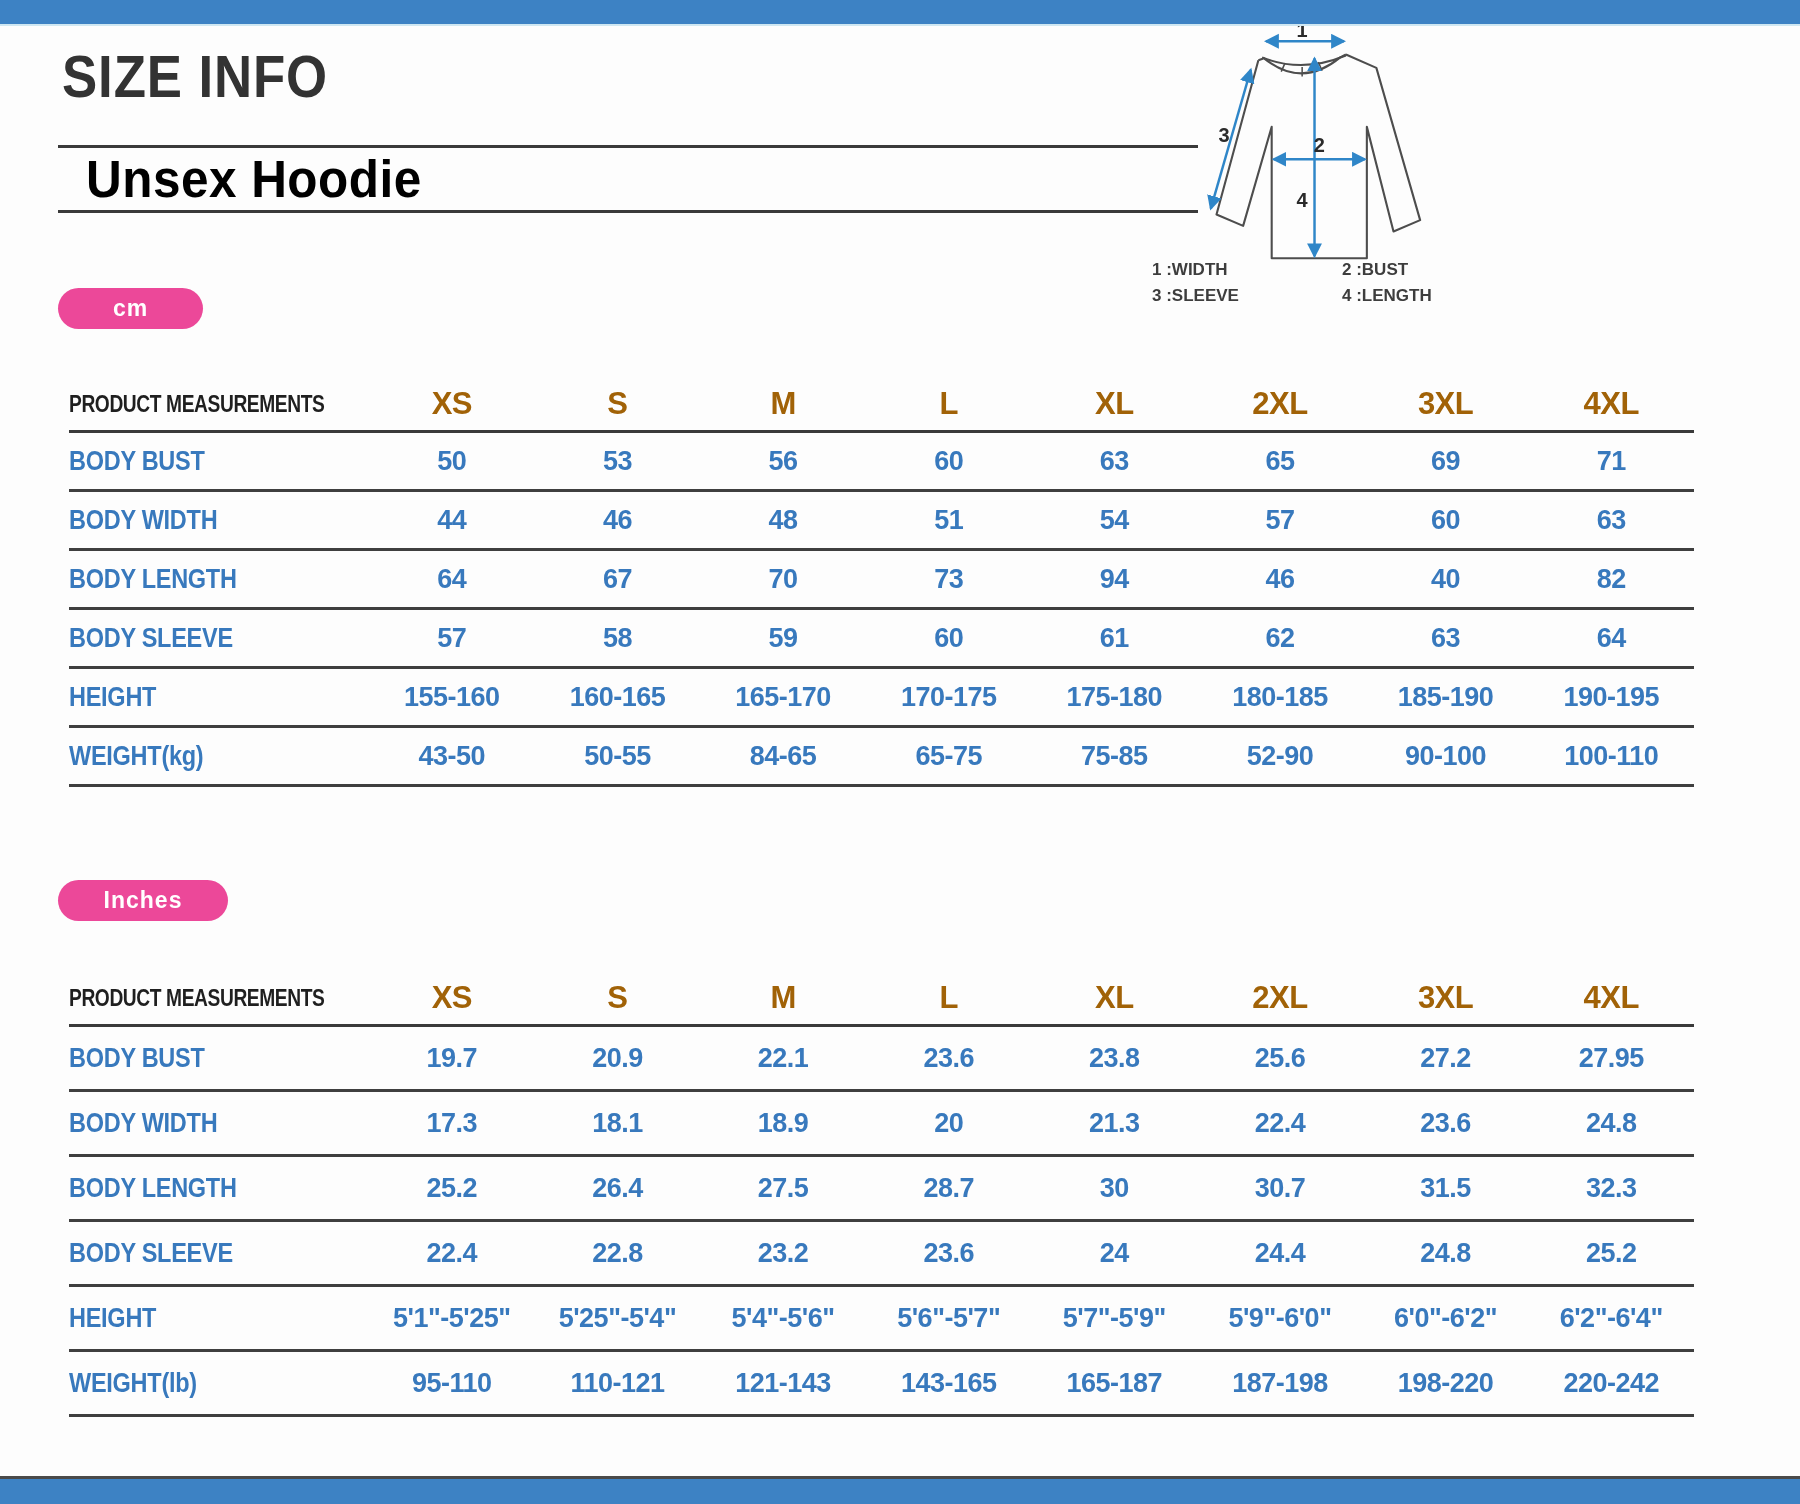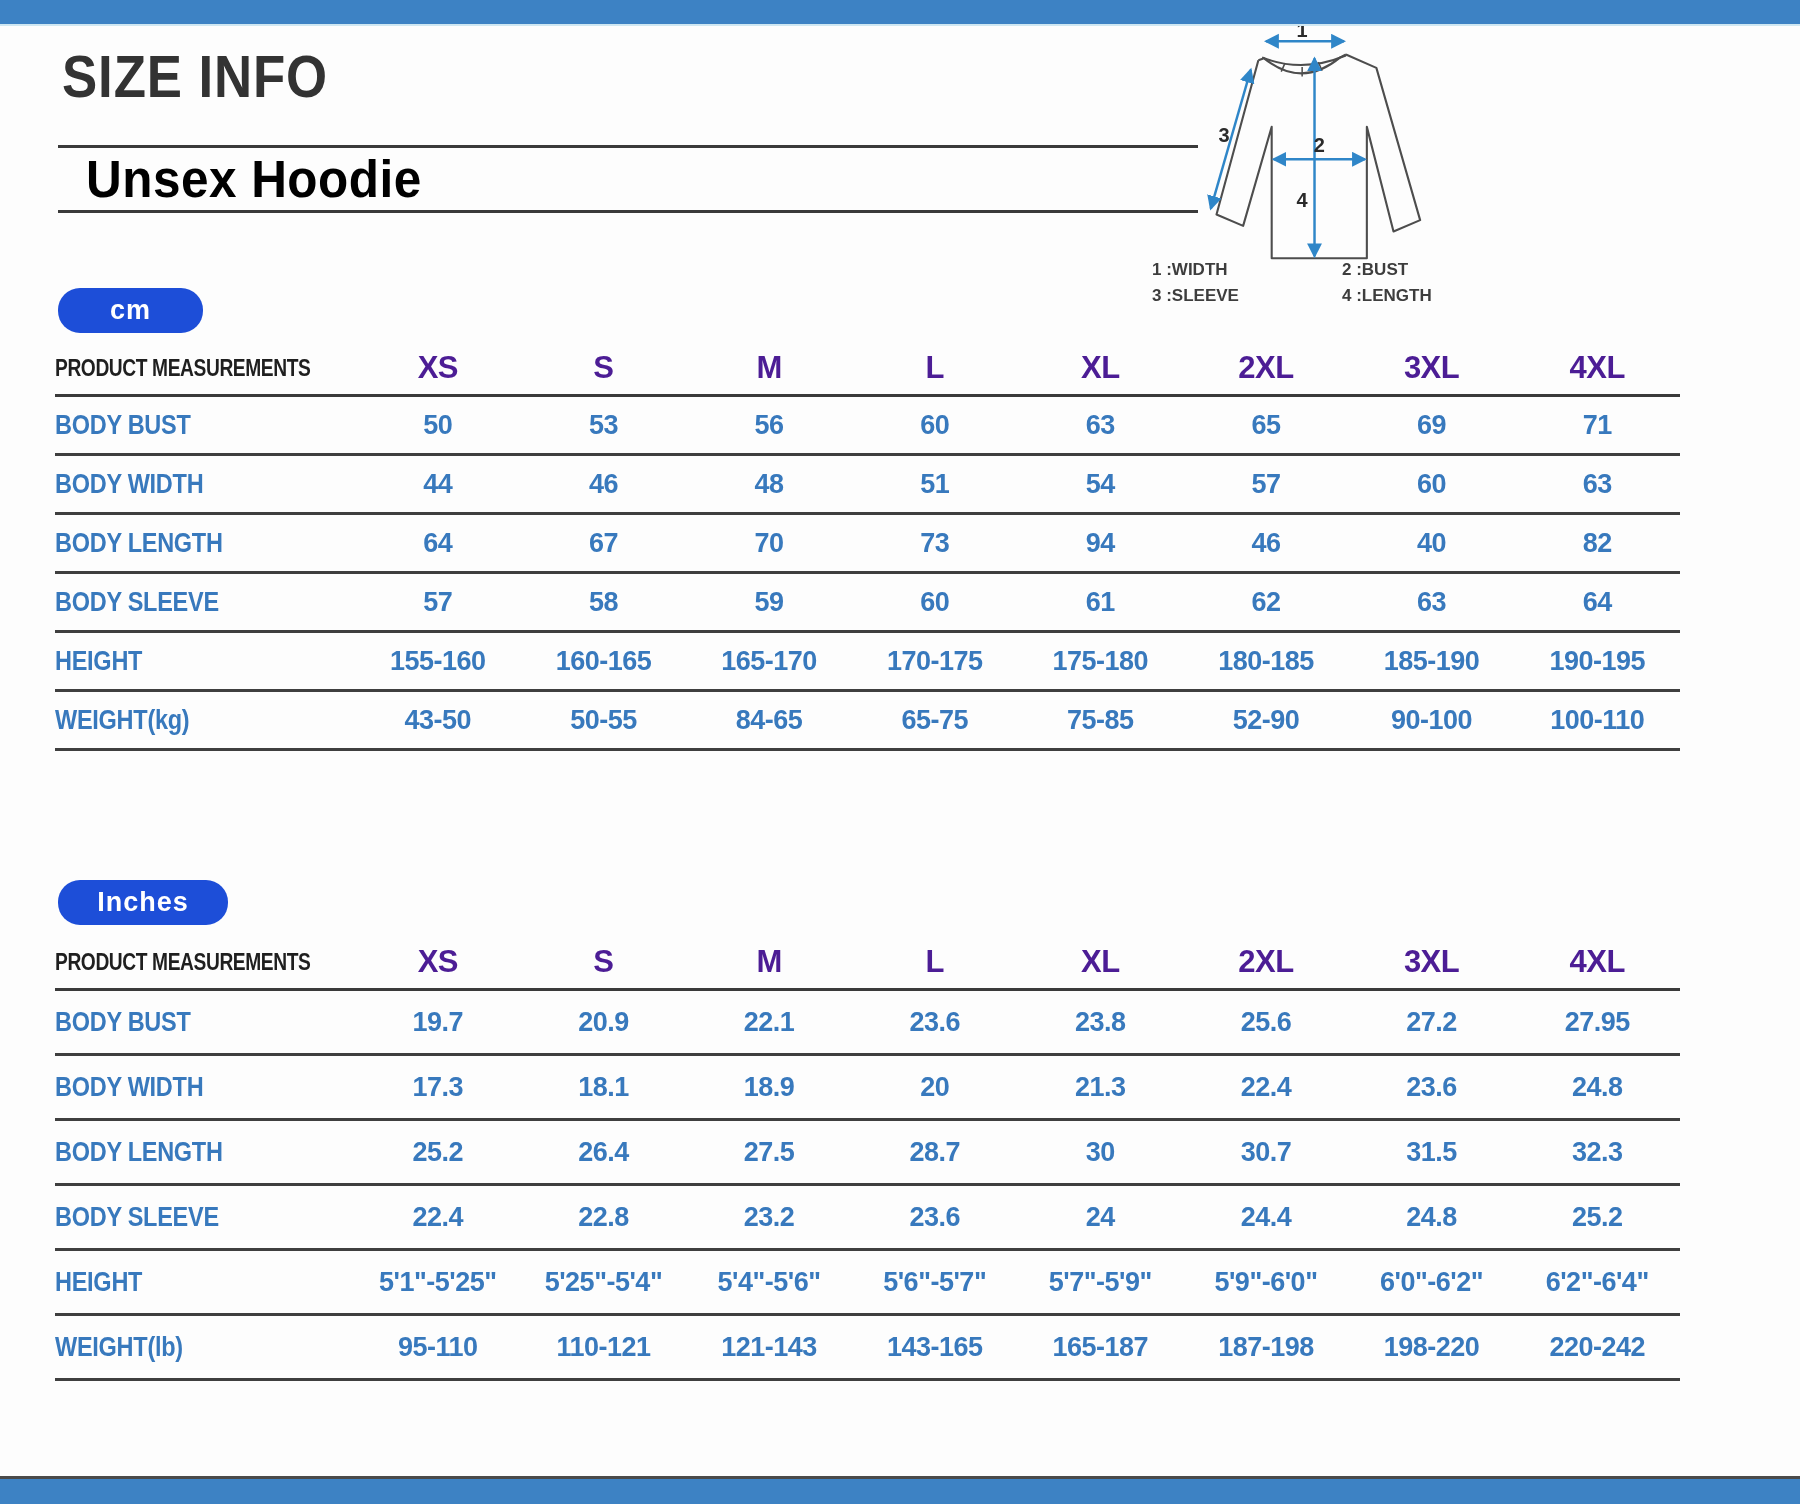--- a/index.html
+++ b/index.html
@@ -30,44 +30,44 @@
   
   .diagram{position:absolute;left:1145px;top:26px;width:320px;height:236px;}
   .legend{
     position:absolute;left:1152px;top:260px;
     display:grid;grid-template-columns:150px auto;column-gap:40px;row-gap:6px;
     font-size:17px;font-weight:700;color:#3d3d3d;white-space:nowrap;
   }
 
   
   .badge{
-    position:absolute;display:inline-block;background:#1d4ed8;color:#fff;
-    font-size:27px;font-weight:700;text-align:center;
+    position:absolute;display:inline-block;background:#ec4899;color:#fff;
+    font-size:23px;font-weight:700;text-align:center;
     padding:7px 0;border-radius:22px;letter-spacing:1px;
   }
   .badge-cm{left:58px;top:288px;width:145px;}
   .badge-in{left:58px;top:880px;width:170px;}
 
   
-  .size-table{position:absolute;left:55px;width:1625px;}
+  .size-table{position:absolute;left:69px;width:1625px;margin-top:36px;}
   .table-cm{top:342px;}
   .table-in{top:936px;}
   .trow{
     display:grid;grid-template-columns:300px repeat(8,1fr);
     align-items:center;border-bottom:3px solid #3f3f3f;
   }
   .table-cm .trow{height:56px;}
   .table-in .trow{height:62px;}
   .trow.thead{height:52px;border-bottom:3px solid #3a3a3a;}
   .cell{overflow:visible;white-space:nowrap;}
   .header-label-inner{
     display:inline-block;font-size:24px;font-weight:700;color:#1f1f1f;
     letter-spacing:-.5px;transform:scaleX(.8);transform-origin:left center;
   }
-  .size-cell{font-size:31px;font-weight:700;color:#4c1d95;text-align:center;letter-spacing:-.5px;}
+  .size-cell{font-size:31px;font-weight:700;color:#a16207;text-align:center;letter-spacing:-.5px;}
   .row-label-inner{
     display:inline-block;font-size:27px;font-weight:700;color:#3879bd;
     letter-spacing:-.3px;transform:scaleX(.87);transform-origin:left center;
   }
   .val{font-size:27px;font-weight:700;color:#3879bd;text-align:center;letter-spacing:-.5px;}
 </style>
 </head>
 <body>
 
 <div class="page">

